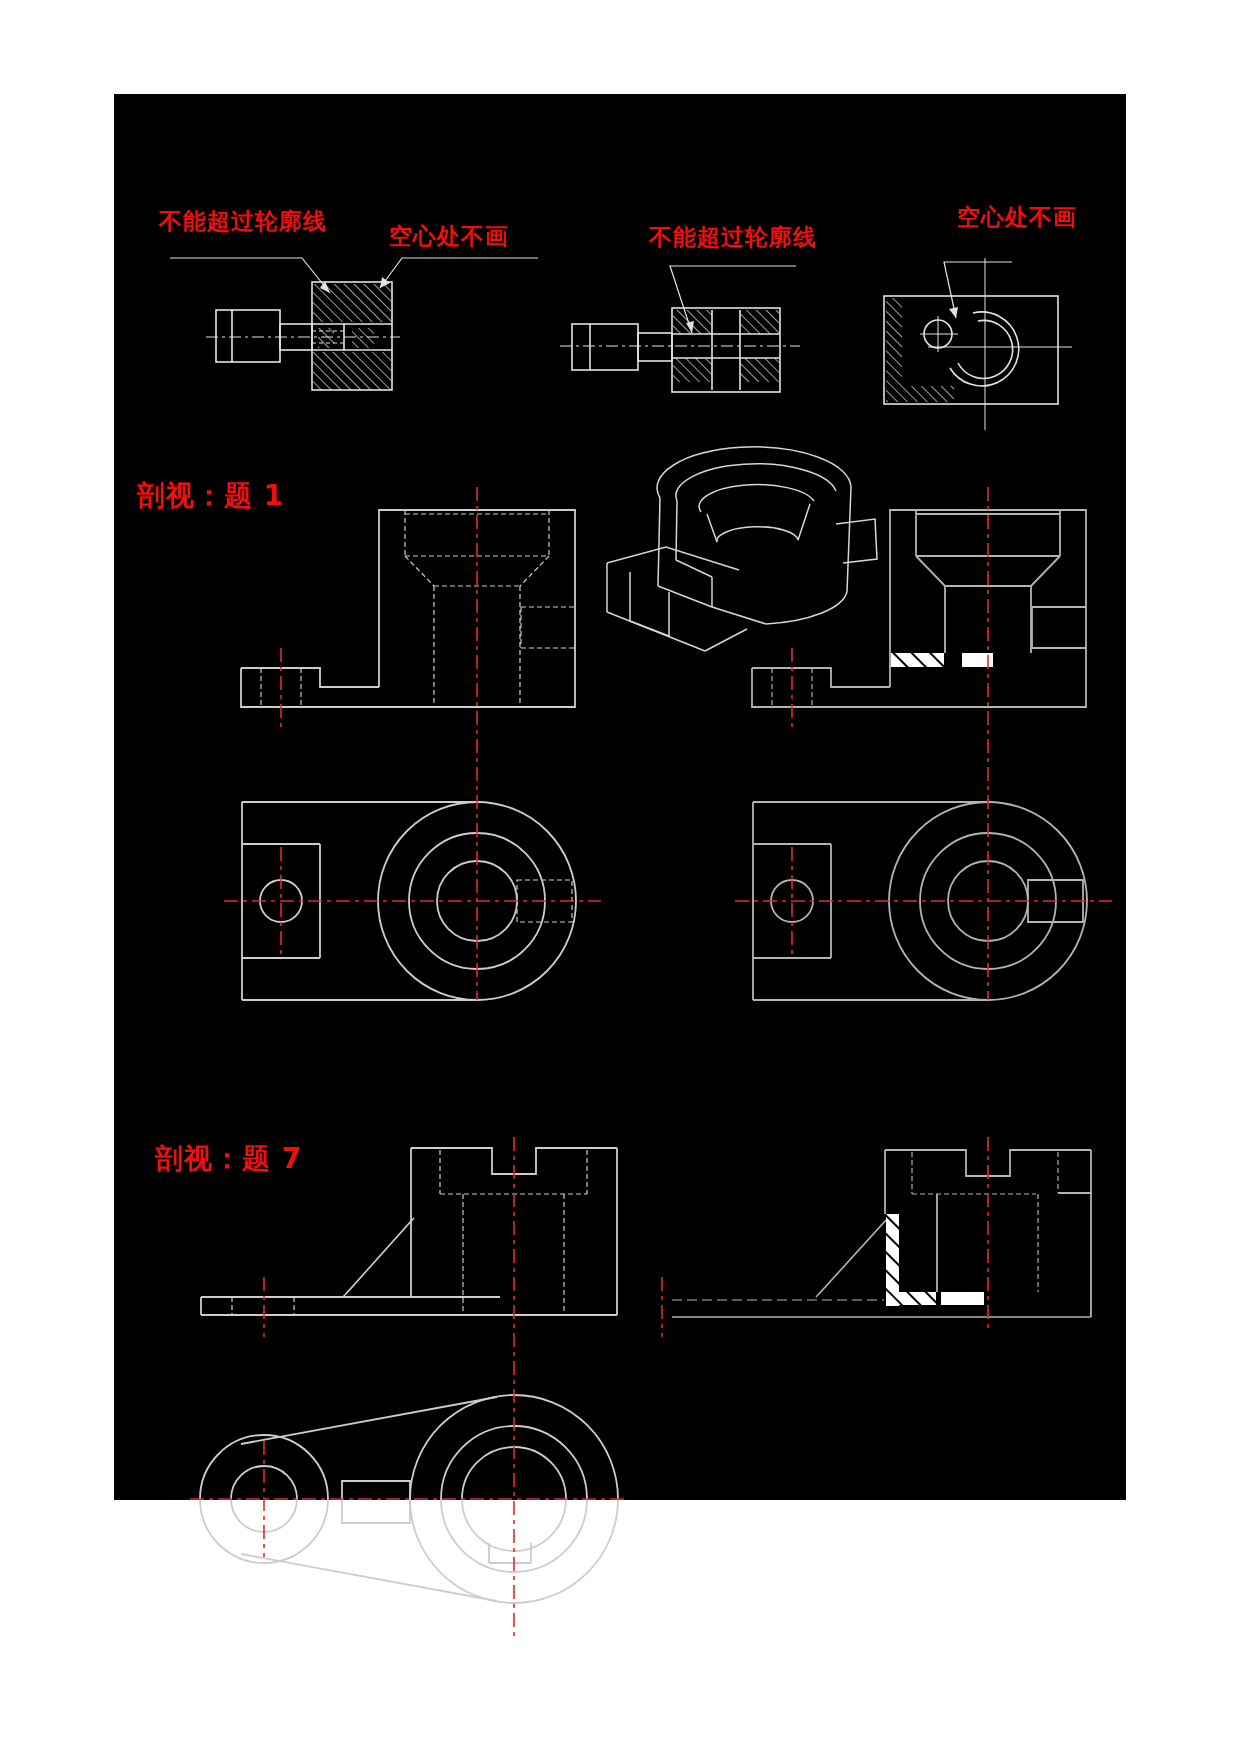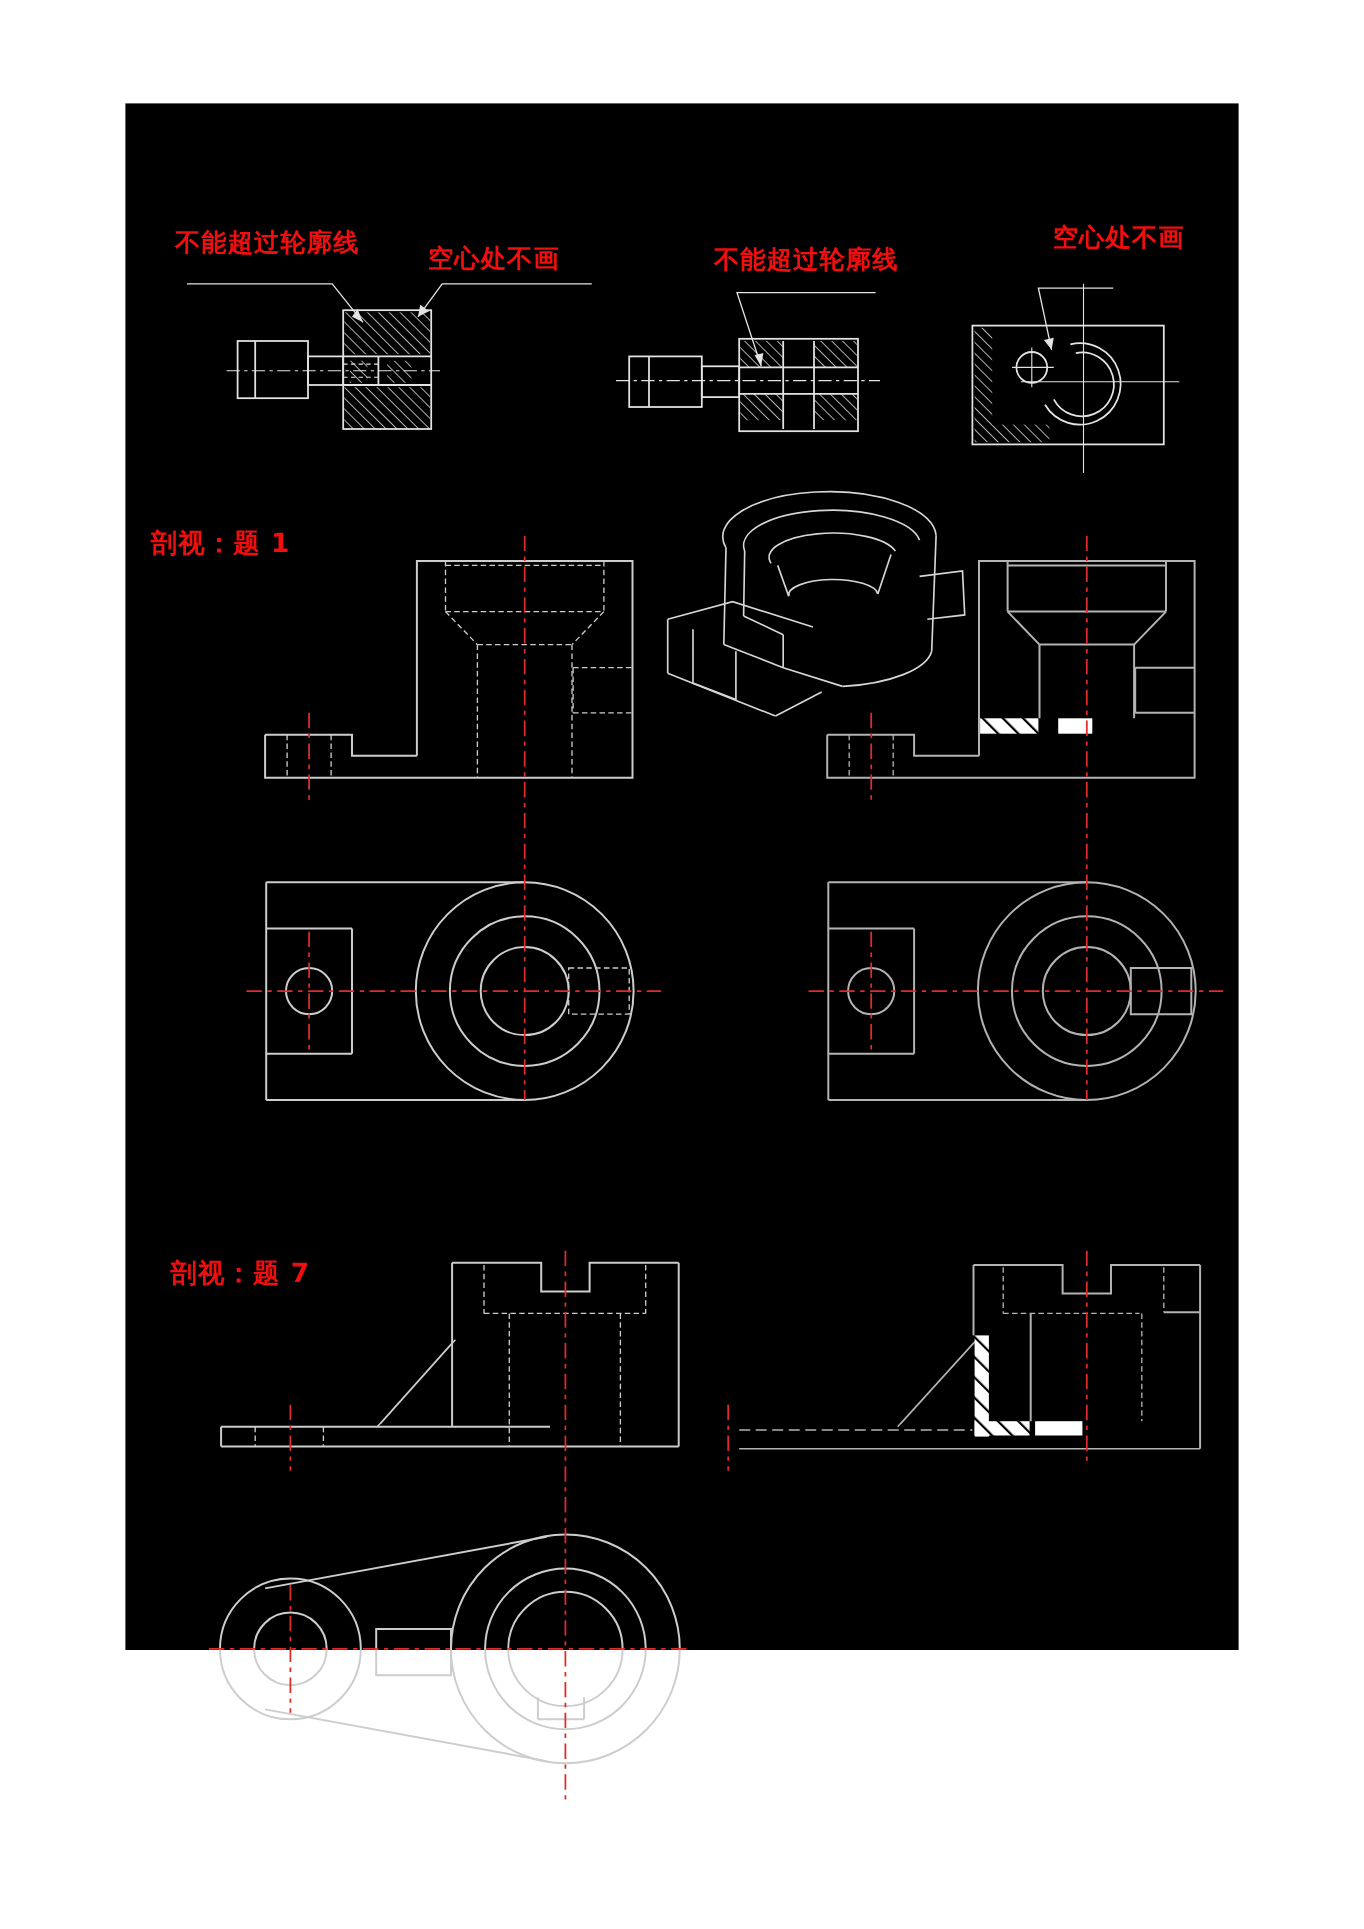--- a/index.html
+++ b/index.html
@@ -2,21 +2,21 @@
 <html style="--annotation_red: #f10e0e; --centerline_red: #e02b2b; --line_bright: #e3e3e3; --line_given: #cdcdcd; --line_answer: #b3b3b3; --highlight_white: #ffffff; --hatch_black: #000000;"><head>
 <meta charset="utf-8">
 <style>
   html,body{margin:0;padding:0;}
   body{width:1240px;height:1754px;background:#fff;font-family:"DejaVu Sans",sans-serif;}
   .page{position:relative;width:1240px;height:1754px;background:#fff;overflow:hidden;}
   .page svg{position:absolute;left:0;top:0;}
   .lbl{position:absolute;color:var(--annotation_red,#f10e0e);font-weight:bold;
        font-size:23px;line-height:1.1;letter-spacing:1px;white-space:nowrap;
        font-family:"DejaVu Sans",sans-serif;}
-  .lbl.sec{font-size:24px;}
+  .lbl.sec{font-size:28px;}
 </style>
 </head>
 <body>
 
 <div class="page">
 
 <svg width="1240" height="1754" viewBox="0 0 1240 1754">
   <defs>
     <pattern id="hatchW" width="7" height="7" patternUnits="userSpaceOnUse" patternTransform="rotate(-45)">
       <line x1="0" y1="0" x2="0" y2="7" stroke="#e3e3e3" stroke-width="1.4"></line>

